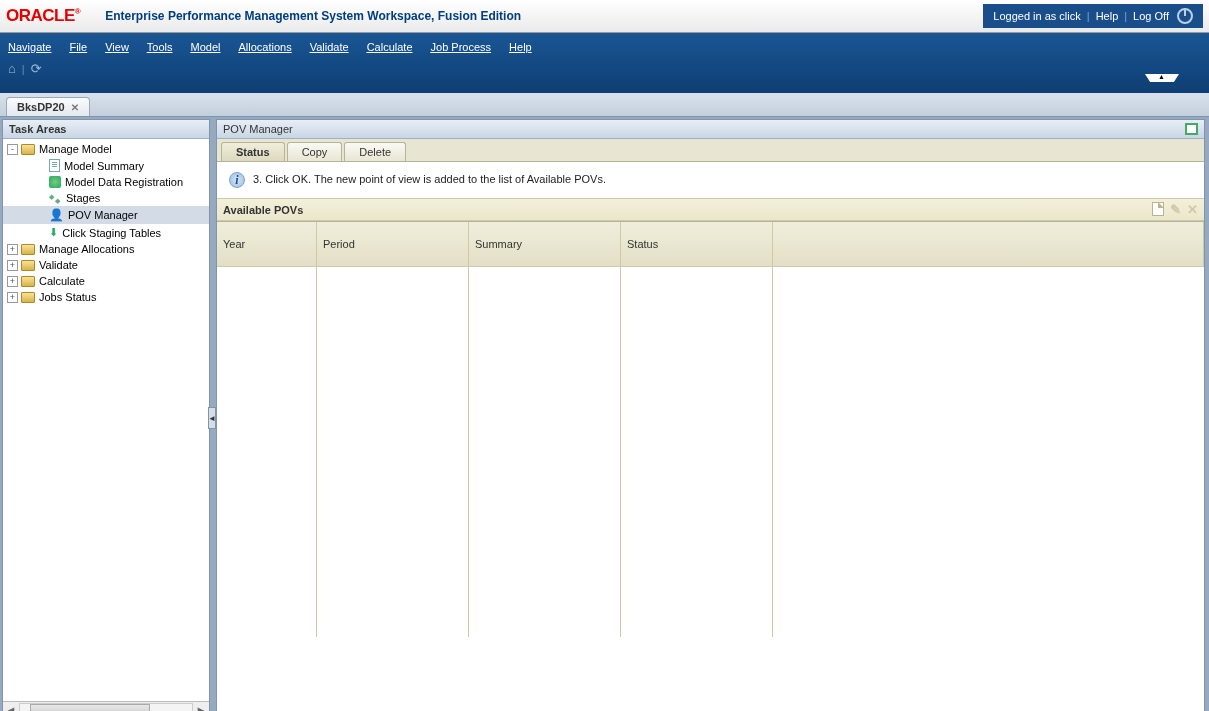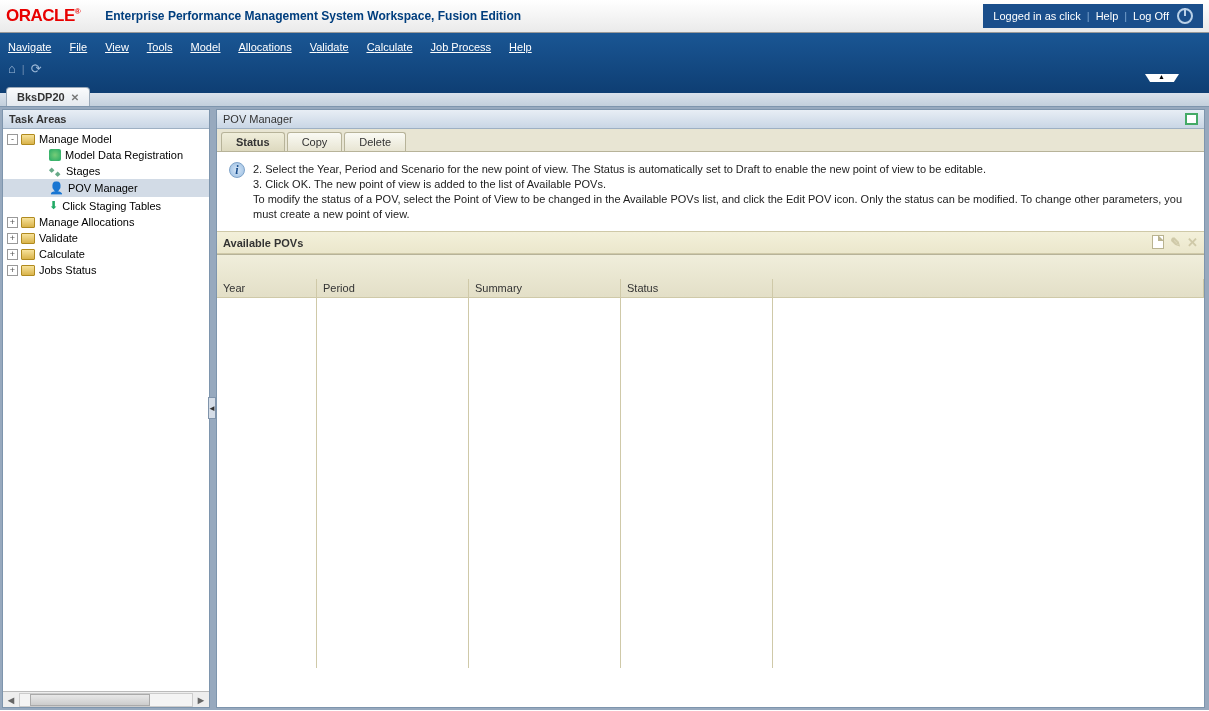--- a/index.html
+++ b/index.html
@@ -17,21 +17,21 @@
 
 .menubar { background: linear-gradient(#1a5694, #0e3e73); height: 60px; padding: 4px 8px; color: #fff; }
 .menu-row { display: flex; gap: 18px; height: 20px; align-items: center; }
 .menu-row span { color: #fff; text-decoration: underline; cursor: pointer; }
 .tool-row { display: flex; align-items: center; gap: 6px; margin-top: 4px; }
 .home-icon { color: #9db9d8; font-size: 13px; }
 .link-icon { color: #9db9d8; font-size: 13px; }
 .handle { position: absolute; right: 30px; top: 74px; width: 34px; height: 8px; background: #fff; clip-path: polygon(0 0, 100% 0, 85% 100%, 15% 100%); }
 .handle::after { content: "▲"; color: #000; font-size: 7px; position: absolute; left: 13px; top: -1px; }
 
-.tabbar { background: linear-gradient(#d9e2ec, #c3cfdc); height: 14px; display: flex; align-items: flex-end; padding-left: 6px; border-bottom: 1px solid #7e95ad; }
+.tabbar { background: linear-gradient(#d9e2ec, #c3cfdc); height: 24px; display: flex; align-items: flex-end; padding-left: 6px; border-bottom: 1px solid #7e95ad; }
 .doc-tab { background: linear-gradient(#fafbfc, #e4e9ef); border: 1px solid #9aa9b9; border-bottom: none; border-radius: 4px 4px 0 0; padding: 3px 10px; font-weight: bold; color: #333; display: flex; align-items: center; gap: 6px; }
 .doc-tab .x { color: #777; font-size: 10px; cursor: pointer; }
 
 .workspace { display: flex; height: 603px; background: #97a9be; padding-right: 4px; }
 
 .sidebar { width: 208px; background: #fff; border: 1px solid #7e95ad; margin: 2px 0 2px 2px; display: flex; flex-direction: column; }
 .sidebar-title { background: linear-gradient(#e8eef5, #c9d6e5); border-bottom: 1px solid #9eb0c3; padding: 3px 6px; font-weight: bold; color: #333; }
 .tree { flex: 1; overflow: auto; padding: 2px 0; }
 .tree-item { display: flex; align-items: center; padding: 2px 4px; cursor: pointer; white-space: nowrap; }
 .tree-item.sel { background: #d2dbe6; }
@@ -69,21 +69,21 @@
 
 .section-header { background: linear-gradient(#f3f0da, #ebe7cc); border-top: 1px solid #cfc9a8; border-bottom: 1px solid #cfc9a8; padding: 3px 6px; font-weight: bold; color: #333; display: flex; align-items: center; }
 .section-header .actions { margin-left: auto; display: flex; gap: 6px; }
 .sheet-icon { width: 12px; height: 14px; background: #fff; border: 1px solid #b9b390; position: relative; }
 .sheet-icon::after { content:""; position:absolute; right:-1px; top:-1px; border: 3px solid transparent; border-left-color:#b9b390; border-bottom-color:#b9b390;}
 .pencil-icon { color: #cfc9a8; font-size: 13px; }
 .x-icon { color: #cfc9a8; font-size: 13px; font-weight: bold; }
 
 .grid { flex: 1; border-top: 1px solid #b7b399; overflow: hidden; }
 .grid-head { display: flex; background: linear-gradient(#f0eedb, #e3dfc7); border-bottom: 1px solid #cfc9a8; }
-.gh { border-right: 1px solid #cfc9a8; padding: 3px 6px; color: #333; margin-top: 24px; }
+.gh { border-right: 1px solid #cfc9a8; padding: 16px 6px; color: #333; }
 .grid-row { display: flex; border-bottom: 1px solid #e3e3e3; }
 .gc { border-right: 1px solid #cfc9a8; padding: 3px 6px; color: #222; }
 .c0 { width: 100px; }
 .c1 { width: 152px; }
 .c2 { width: 152px; }
 .c3 { width: 152px; }
 .c4 { flex: 1; }
 .grid-body { height: 370px; position: relative; }
 .vlines { position: absolute; top: 0; bottom: 0; border-right: 1px solid #cfc9a8; }
 </style>
@@ -137,20 +137,26 @@
     <div class="tree" id="tree">
         <div class="tree-item">
           <span class="tree-indent" style="width:0px"></span>
           <span class="tree-toggle">-</span>
           <span class="folder-icon"></span>
           <span>Manage Model</span>
         </div>
         <div class="tree-item">
           <span class="tree-indent" style="width:28px"></span>
           <span class="tree-spacer"></span>
+          <span class="page-icon"></span>
+          <span>Model Summary</span>
+        </div>
+        <div class="tree-item">
+          <span class="tree-indent" style="width:28px"></span>
+          <span class="tree-spacer"></span>
           <span class="green-reg-icon"></span>
           <span>Model Data Registration</span>
         </div>
         <div class="tree-item">
           <span class="tree-indent" style="width:28px"></span>
           <span class="tree-spacer"></span>
           <span class="stages-icon"></span>
           <span>Stages</span>
         </div>
         <div class="tree-item sel">
@@ -209,23 +215,21 @@
       <span class="max"></span>
     </div>
     <div class="innertabs" id="innertabs">
         <div class="innertab active">Status</div>
         <div class="innertab">Copy</div>
         <div class="innertab">Delete</div>
       </div>
     <div class="info-area">
       <div class="info-icon">i</div>
       <div class="info-text" id="info-text">
-          <div>2. Select the Year, Period and Scenario for the new point of view. The Status is automatically set to Draft to enable the new point of view to be editable.</div>
           <div>3. Click OK. The new point of view is added to the list of Available POVs.</div>
-          <div>To modify the status of a POV, select the Point of View to be changed in the Available POVs list, and click the Edit POV icon. Only the status can be modified. To change other parameters, you must create a new point of view.</div>
         </div>
     </div>
     <div class="section-header">
       <span>Available POVs</span>
       <div class="actions">
         <span class="sheet-icon"></span>
         <span class="pencil-icon">✎</span>
         <span class="x-icon">✕</span>
       </div>
     </div>

